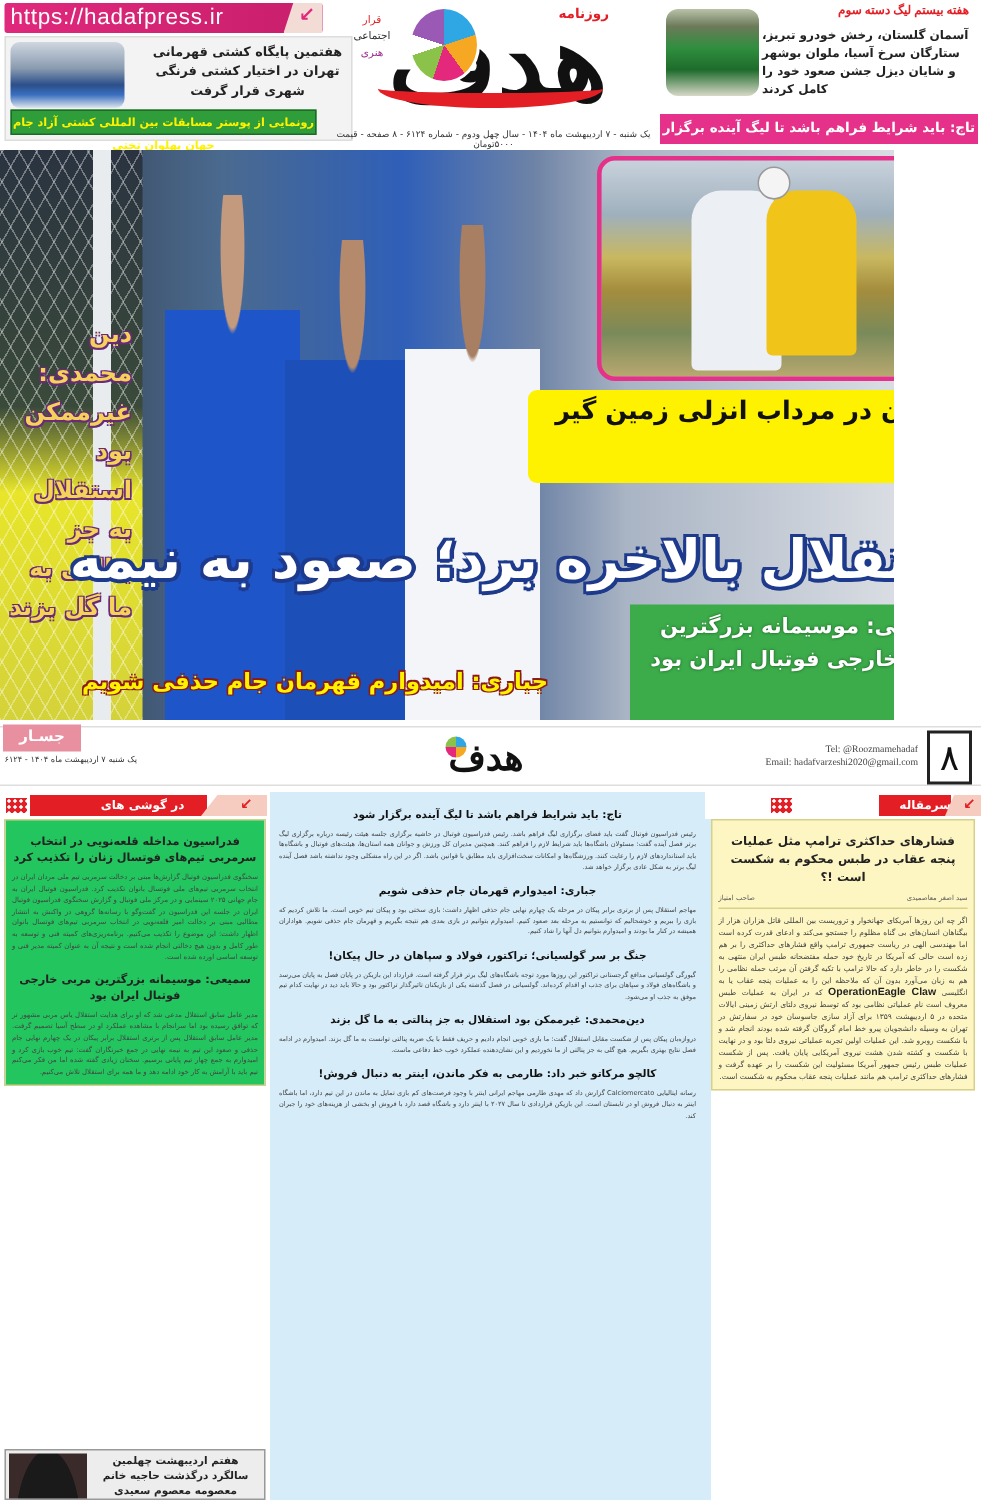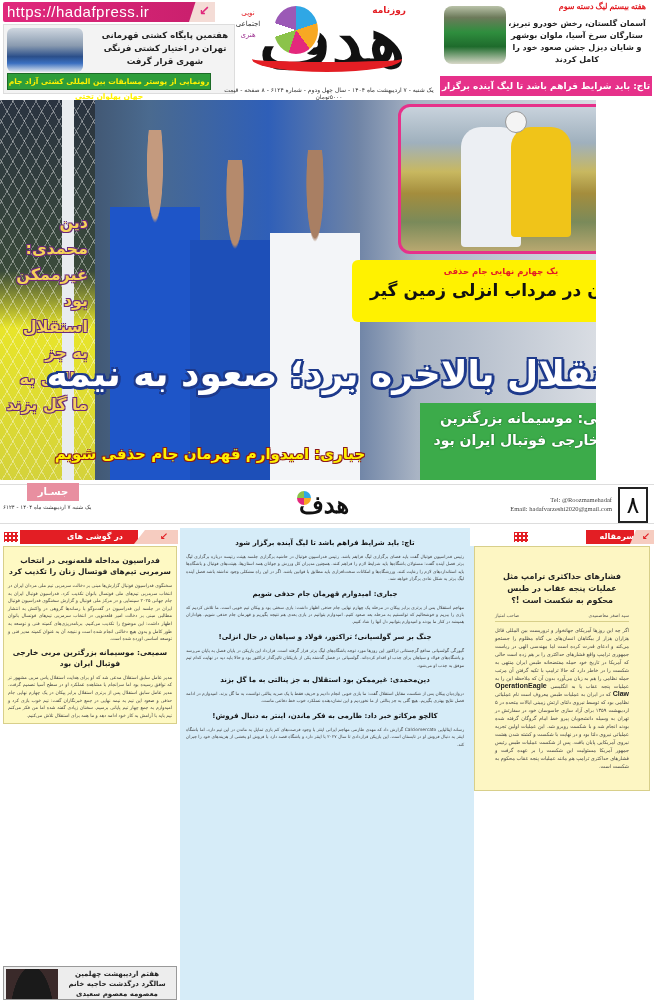--- a/index.html
+++ b/index.html
@@ -26,21 +26,21 @@
   .logo-tag-daily { position: absolute; right: 30px; top: 5px; color: #e31e24; font-size: 9px; font-weight: bold; direction: rtl; }
   .logo-tags { position: absolute; left: 6px; top: 8px; width: 40px; font-size: 7px; line-height: 11px; text-align: center; direction: rtl; }
   .logo-tags .t1 { color: #e31e24; display: block; }
   .logo-tags .t2 { color: #333; display: block; }
   .logo-tags .t3 { color: #9b2d8e; display: block; }
   .logo-date { position: absolute; left: 0; top: 86px; width: 214px; text-align: center; font-size: 6px; color: #333; direction: rtl; }
 
   .promo-right { position: absolute; left: 440px; top: 2px; width: 212px; height: 78px; }
   .promo-right .thumb { position: absolute; left: 4px; top: 4px; width: 62px; height: 58px; border-radius: 8px; background: linear-gradient(180deg,#b9c2a8 0%,#6c7a5a 20%,#2f8e3e 45%,#1e6b2c 70%,#d8d8c8 100%); }
   .promo-right .kicker { position: absolute; right: 6px; top: 0; color: #e31e24; font-size: 8px; font-weight: bold; direction: rtl; font-family: Liberation Serif, serif; }
-  .promo-right .body { position: absolute; right: 6px; top: 16px; width: 138px; text-align: center; font-size: 8px; font-weight: bold; line-height: 12px; color: #222; direction: rtl; }
+  .promo-right .body { position: absolute; right: 6px; top: 16px; width: 138px; text-align: left; font-size: 8px; font-weight: bold; line-height: 12px; color: #222; direction: rtl; }
   .pinkbar { position: absolute; left: 440px; top: 76px; width: 212px; height: 20px; background: #e6318a; }
   .pinkbar span { display: block; text-align: center; color: #fff; font-size: 9px; font-weight: bold; line-height: 20px; direction: rtl; }
 
   
   .hero { position: absolute; left: 0; top: 100px; width: 596px; height: 380px; overflow: hidden;
           background: linear-gradient(90deg,#2b3b4f 0%,#3d4d63 10%,#4a6a8f 25%,#2f5fb8 45%,#6f84a6 60%,#a9b4c4 70%,#d9dde3 100%); }
   .hero .net { position: absolute; left: 0; top: 0; width: 95px; height: 380px;
                background: repeating-linear-gradient(60deg,rgba(255,255,255,0.35) 0 1px,transparent 1px 10px),
                            repeating-linear-gradient(-60deg,rgba(255,255,255,0.35) 0 1px,transparent 1px 10px),
                            linear-gradient(180deg,#2a3340 0%,#3a4a3a 45%,#e8e52a 60%,#d4d23a 100%); }
@@ -70,54 +70,54 @@
 
   .green-box { position: absolute; left: 420px; top: 303px; width: 234px; height: 77px; background: #3cab4a; }
   .green-box span { display: block; text-align: center; color: #fff; font-size: 14px; font-weight: bold; line-height: 22px; margin-top: 4px; direction: rtl;
                     text-shadow: 0 0 2px #145a1e; }
 
   .bottom-quote { position: absolute; left: 40px; top: 345px; width: 340px; direction: rtl; text-align: center; color: #fff200; font-size: 15px; font-weight: bold;
                   text-shadow: -1px -1px 0 #8b1a1a, 1px -1px 0 #8b1a1a, -1px 1px 0 #8b1a1a, 1px 1px 0 #8b1a1a; }
 
   
   .inner-header { position: absolute; left: 0; top: 484px; width: 654px; height: 40px; background: #fff; border-top: 1px solid #ddd; border-bottom: 1px solid #ddd; }
-  .inner-header .section-tab { position: absolute; left: 2px; top: -2px; width: 52px; height: 18px; background: #e88fa0; margin-left: 25px; }
+  .inner-header .section-tab { position: absolute; left: 2px; top: -2px; width: 52px; height: 18px; background: #e88fa0; }
   .inner-header .section-tab span { display: block; text-align: center; color: #fff; font-size: 10px; font-weight: bold; line-height: 18px; }
   .inner-header .date { position: absolute; left: 3px; top: 19px; font-size: 5.5px; color: #333; direction: rtl; }
   .inner-header .mini-logo { position: absolute; left: 283px; top: 4px; width: 80px; height: 32px; }
   .inner-header .mini-logo .ball { position: absolute; left: 14px; top: 2px; width: 14px; height: 14px; border-radius: 50%; background: conic-gradient(#2fa7e5 0 25%,#f7a823 25% 50%,#e4287c 50% 75%,#8bc34a 75% 100%); }
   .inner-header .mini-logo .word { position: absolute; left: 6px; top: 0; width: 70px; text-align: center; font-family: "DejaVu Serif", serif; font-size: 24px; font-weight: bold; color: #111; direction: rtl; line-height: 32px; }
   .inner-header .contact { position: absolute; right: 42px; top: 10px; text-align: right; font-family: "Liberation Serif", serif; font-size: 6.5px; line-height: 9px; color: #444; }
   .inner-header .page-num { position: absolute; right: 6px; top: 2px; width: 30px; height: 36px; border: 2px solid #222; text-align: center; font-size: 24px; line-height: 32px; color: #111; }
 
   
   .col-left { position: absolute; left: 0; top: 528px; width: 180px; height: 472px; }
   .col-mid { position: absolute; left: 180px; top: 528px; width: 290px; height: 472px; background: #d6ecf8; }
   .col-right { position: absolute; left: 470px; top: 528px; width: 184px; height: 472px; }
 
   .sec-header { position: relative; height: 18px; }
   .sec-header .red { position: absolute; top: 2px; height: 14px; background: #e31e24; }
   .sec-header .red span { display: block; color: #fff; font-size: 8px; font-weight: bold; line-height: 14px; text-align: center; direction: rtl; padding-left: 32px; }
   .sec-header .peach { position: absolute; top: 2px; height: 14px; background: #f6ccc0; clip-path: polygon(25% 0,100% 0,100% 100%,0 100%); }
   .sec-header .arrow { position: absolute; top: 2px; color: #e31e24; font-size: 10px; font-weight: bold; line-height: 14px; }
   .sec-header .dots { position: absolute; top: 4px; width: 14px; height: 10px; background: radial-gradient(circle,#fff 0 1px,transparent 1.2px) 0 0/4px 4px, #e31e24; }
 
-  .yellow-panel { position: absolute; left: 3px; top: 18px; width: 174px; background: #fef9c3; border: 1px solid #d8cf8a; padding: 4px; }
+  .yellow-panel { position: absolute; left: 3px; top: 18px; width: 174px; background: #22c55e; border: 1px solid #d8cf8a; padding: 4px; }
   .yellow-panel .h { text-align: center; direction: rtl; font-size: 7.5px; font-weight: bold; color: #222; line-height: 11px; margin: 4px 0 5px; }
   .yellow-panel .p { direction: rtl; text-align: justify; font-size: 4.6px; line-height: 7.6px; color: #444; }
 
   .memorial { position: absolute; left: 3px; top: 438px; width: 174px; height: 34px; background: #ededed; border: 1px solid #999; overflow: hidden; }
   .memorial .photo { position: absolute; left: 2px; top: 2px; width: 52px; height: 120px; background: radial-gradient(ellipse at 50% 45%,#c9a58a 0 18%,#1a1a1a 19% 60%,#3a2a2a 61%); }
   .memorial .txt { position: absolute; right: 4px; top: 2px; width: 110px; text-align: center; direction: rtl; font-size: 7px; font-weight: bold; line-height: 10px; color: #222; }
 
   .mid-body { padding: 4px 6px; }
   .mid-body .h { text-align: center; direction: rtl; font-size: 7px; font-weight: bold; color: #111; line-height: 10px; margin: 6px 0 5px; }
   .mid-body .p { direction: rtl; text-align: justify; font-size: 4.4px; line-height: 7.4px; color: #444; }
 
-  .right-panel { position: absolute; left: 4px; top: 18px; width: 176px; background: #fdf6c3; border: 1px solid #d8cf8a; padding: 20px; }
+  .right-panel { position: absolute; left: 4px; top: 18px; width: 176px; background: #fdf6c3; border: 1px solid #d8cf8a; padding: 4px; }
   .right-panel .h { text-align: center; direction: rtl; font-size: 8px; font-weight: bold; color: #222; line-height: 12px; margin: 4px 0 6px; }
   .right-panel .byline { display: flex; justify-content: space-between; direction: rtl; font-size: 4.6px; color: #555; border-bottom: 1px solid #d8cf8a; padding-bottom: 3px; margin-bottom: 4px; }
   .right-panel .p { direction: rtl; text-align: justify; font-size: 5px; line-height: 8px; color: #444; }
   .right-panel .p b { font-family: "Liberation Sans", sans-serif; font-weight: bold; color: #222; font-size: 7px; }
   .mid-side { position: absolute; left: 0; top: 18px; width: 4px; height: 454px; background: #d6ecf8; }
 </style>
 </head>
 <body>
 
 <div class="masthead">
@@ -135,21 +135,21 @@
       <span>رونمایی از پوستر مسابقات بین المللی کشتی آزاد جام جهان پهلوان تختی</span>
     </div>
   </div>
 
   <div class="logo-area">
     <div class="logo-word">هدف</div>
     <div class="logo-swoosh"></div>
     <div class="logo-ball"></div>
     <span class="logo-tag-daily">روزنامه</span>
     <div class="logo-tags">
-      <span class="t1">نویی</span>
+      <span class="t1">قرار</span>
       <span class="t2">اجتماعی</span>
       <span class="t3">هنری</span>
     </div>
     <div class="logo-date">یک شنبه - ۷ اردیبهشت ماه ۱۴۰۴ - سال چهل ودوم - شماره ۶۱۲۴ - ۸ صفحه - قیمت ۵۰۰۰تومان</div>
   </div>
 
   <div class="promo-right">
     <div class="thumb"></div>
     <span class="kicker">هفته بیستم لیگ دسته سوم</span>
     <div class="body">آسمان گلستان، رخش خودرو تبریز، ستارگان سرخ آسیا، ملوان بوشهر و شایان دیزل جشن صعود خود را کامل کردند</div>
@@ -168,21 +168,20 @@
 
   <div class="side-quote">دین محمدی: غیرممکن بود استقلال به جز پنالتی به ما گل بزند</div>
 
   <div class="inset-photo">
     <div class="white-player"></div>
     <div class="yellow-player"></div>
     <div class="ball"></div>
   </div>
 
   <div class="yellow-box">
-    <span class="kicker">یک چهارم نهایی جام حذفی</span>
     <span class="title">سپاهان در مرداب انزلی زمین گیر شد</span>
   </div>
 
   <div class="main-headline">استقلال بالاخره برد؛ صعود به نیمه نهایی</div>
 
   <div class="green-box">
     <span>سمیعی: موسیمانه بزرگترین مربی خارجی فوتبال ایران بود</span>
   </div>
 
   <div class="bottom-quote">جباری: امیدوارم قهرمان جام حذفی شویم</div>
@@ -224,21 +223,21 @@
     <div class="txt">هفتم اردیبهشت چهلمین سالگرد درگذشت حاجیه خانم معصومه معصوم سعیدی می‌باشد یادش گرامی باد</div>
   </div>
 </div>
 
 <div class="col-mid">
   <div class="mid-body">
     <div class="h">تاج: باید شرایط فراهم باشد تا لیگ آینده برگزار شود</div>
     <div class="p">رئیس فدراسیون فوتبال گفت باید فضای برگزاری لیگ فراهم باشد. رئیس فدراسیون فوتبال در حاشیه برگزاری جلسه هیئت رئیسه درباره برگزاری لیگ برتر فصل آینده گفت: مسئولان باشگاه‌ها باید شرایط لازم را فراهم کنند. همچنین مدیران کل ورزش و جوانان همه استان‌ها، هیئت‌های فوتبال و باشگاه‌ها باید استانداردهای لازم را رعایت کنند. ورزشگاه‌ها و امکانات سخت‌افزاری باید مطابق با قوانین باشد. اگر در این راه مشکلی وجود نداشته باشد فصل آینده لیگ برتر به شکل عادی برگزار خواهد شد.</div>
     <div class="h">جباری: امیدوارم قهرمان جام حذفی شویم</div>
     <div class="p">مهاجم استقلال پس از برتری برابر پیکان در مرحله یک چهارم نهایی جام حذفی اظهار داشت: بازی سختی بود و پیکان تیم خوبی است. ما تلاش کردیم که بازی را ببریم و خوشحالیم که توانستیم به مرحله بعد صعود کنیم. امیدوارم بتوانیم در بازی بعدی هم نتیجه بگیریم و قهرمان جام حذفی شویم. هواداران همیشه در کنار ما بودند و امیدوارم بتوانیم دل آنها را شاد کنیم.</div>
-    <div class="h">جنگ بر سر گولسیانی؛ تراکتور، فولاد و سپاهان در حال انزلی!</div>
+    <div class="h">جنگ بر سر گولسیانی؛ تراکتور، فولاد و سپاهان در حال پیکان!</div>
     <div class="p">گیورگی گولسیانی مدافع گرجستانی تراکتور این روزها مورد توجه باشگاه‌های لیگ برتر قرار گرفته است. قرارداد این بازیکن در پایان فصل به پایان می‌رسد و باشگاه‌های فولاد و سپاهان برای جذب او اقدام کرده‌اند. گولسیانی در فصل گذشته یکی از بازیکنان تاثیرگذار تراکتور بود و حالا باید دید در نهایت کدام تیم موفق به جذب او می‌شود.</div>
     <div class="h">دین‌محمدی: غیرممکن بود استقلال به جز پنالتی به ما گل بزند</div>
     <div class="p">دروازه‌بان پیکان پس از شکست مقابل استقلال گفت: ما بازی خوبی انجام دادیم و حریف فقط با یک ضربه پنالتی توانست به ما گل بزند. امیدوارم در ادامه فصل نتایج بهتری بگیریم. هیچ گلی به جز پنالتی از ما نخوردیم و این نشان‌دهنده عملکرد خوب خط دفاعی ماست.</div>
     <div class="h">کالچو مرکاتو خبر داد: طارمی به فکر ماندن، اینتر به دنبال فروش!</div>
     <div class="p">رسانه ایتالیایی Calciomercato گزارش داد که مهدی طارمی مهاجم ایرانی اینتر با وجود فرصت‌های کم بازی تمایل به ماندن در این تیم دارد، اما باشگاه اینتر به دنبال فروش او در تابستان است. این بازیکن قراردادی تا سال ۲۰۲۷ با اینتر دارد و باشگاه قصد دارد با فروش او بخشی از هزینه‌های خود را جبران کند.</div>
   </div>
 </div>
 
 <div class="col-right">
   <div class="sec-header">

